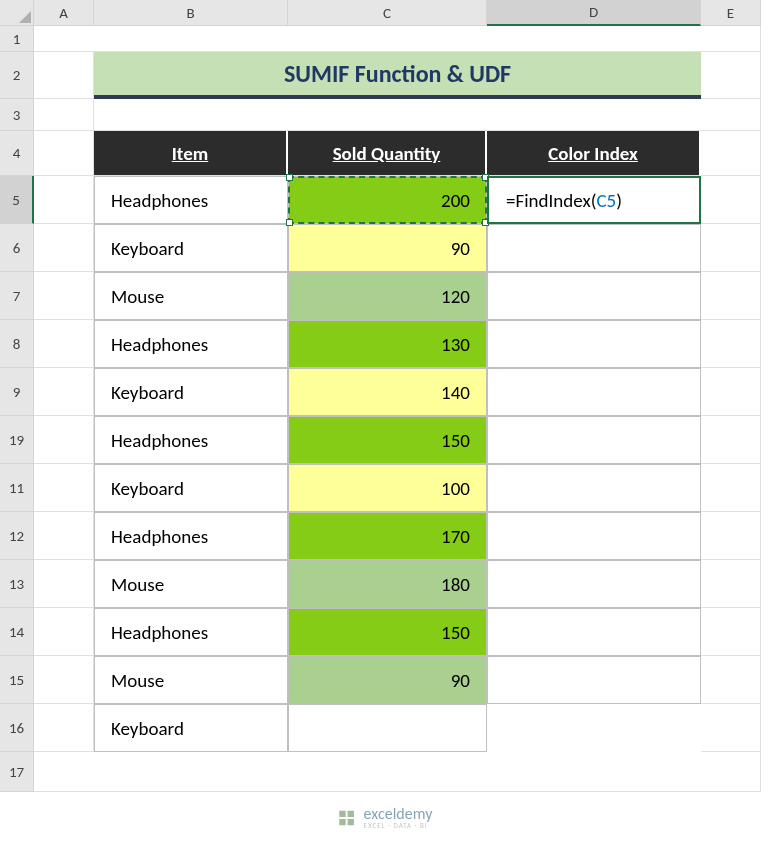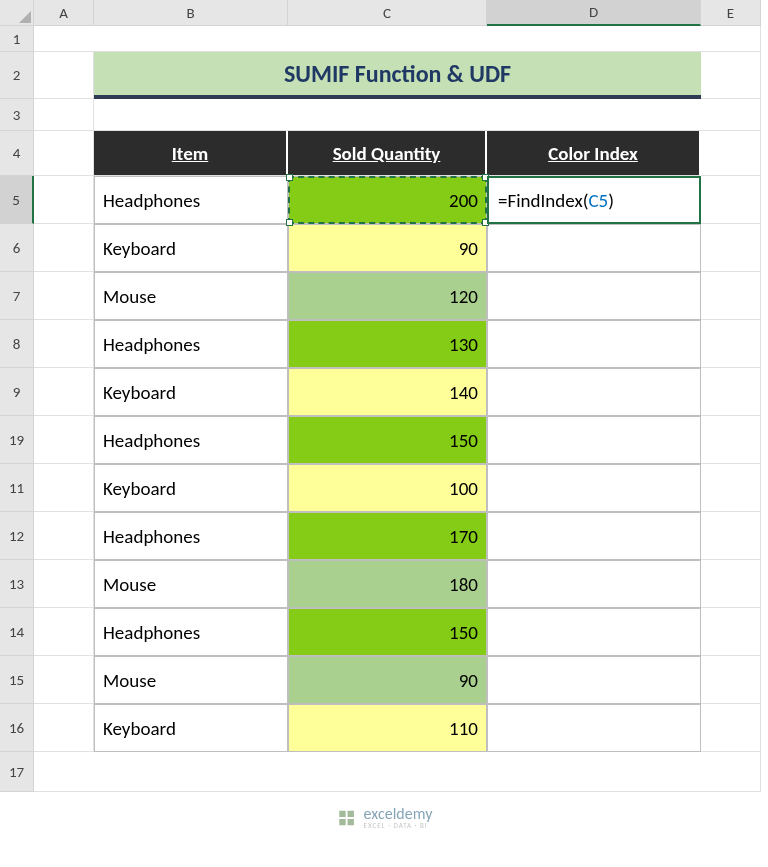--- a/index.html
+++ b/index.html
@@ -81,21 +81,21 @@
   font-weight: bold;
   font-size: 19px;
   justify-content: center;
   border-right: 2px solid #fff;
   text-decoration: underline;
 }
 .tbl-head:last-of-type { border-right: 1px solid #e0e0e0; }
 .data-cell {
   border: 1px solid #bfbfbf;
   font-size: 19px;
-  padding: 0 8px;
+  padding: 0 16px;
 }
 .data-cell.item { justify-content: flex-start; }
 .data-cell.qty { justify-content: flex-end; font-weight: normal; }
 .data-cell.idx { justify-content: flex-start; background: #fff; }
 .blue { background: #84cc16; }
 .yellow { background: #ffff99; }
 .green { background: #a9d08e; }
 
 .selected-marquee {
   position: absolute;
@@ -250,21 +250,20 @@
   <div class="row-header" style="grid-row:16">15</div>
   <div class="cell" style="grid-row:16"></div>
   <div class="cell data-cell item" style="grid-row:16">Mouse</div>
   <div class="cell data-cell qty green" style="grid-row:16">90</div>
   <div class="cell data-cell idx" style="grid-row:16"></div>
   <div class="cell" style="grid-row:16;grid-column:6"></div>
 
   <div class="row-header" style="grid-row:17">16</div>
   <div class="cell" style="grid-row:17"></div>
   <div class="cell data-cell item" style="grid-row:17">Keyboard</div>
-  <div class="cell data-cell qty yellow" style="grid-row:17">110</div>
   <div class="cell data-cell idx" style="grid-row:17"></div>
   <div class="cell" style="grid-row:17;grid-column:6"></div>
 
   <div class="row-header" style="grid-row:18">17</div>
   <div class="cell" style="grid-row:18;grid-column:2/7"></div>
 </div>
 
 <div class="selected-marquee" style="left:288px; top:176px; width:199px; height:48px;">
   <div class="handle" style="left:-4px;top:-4px"></div>
   <div class="handle" style="right:-4px;top:-4px"></div>

